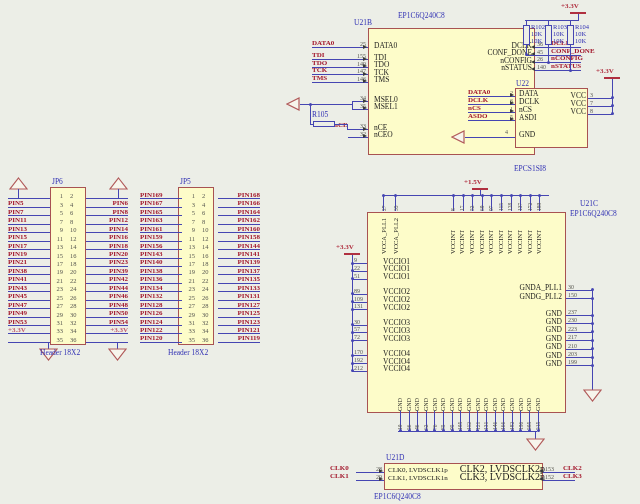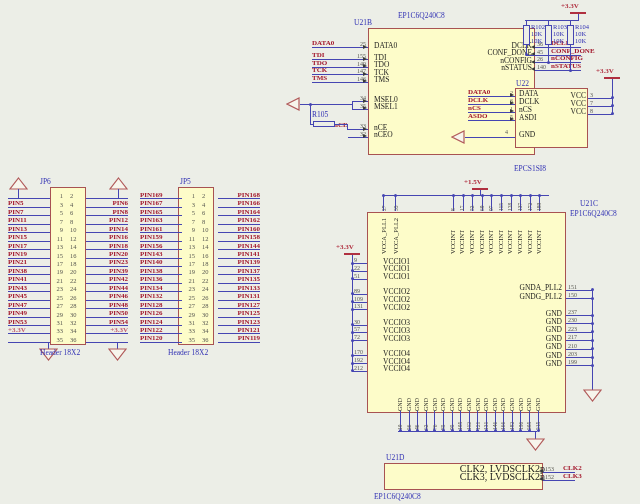--- a/index.html
+++ b/index.html
@@ -333,21 +333,21 @@
   <i class="v" style="left:612px;top:79px;height:35px"></i>
 
   <svg class="arr" style="left:9px;top:177px" width="19" height="13">
       <polygon points="9.5,1 18,12 1,12" fill="#f7f5ec" stroke="#b15a5a" stroke-width="1.2"></polygon>
     </svg>
   <svg class="arr" style="left:109px;top:177px" width="19" height="13">
       <polygon points="9.5,1 18,12 1,12" fill="#f7f5ec" stroke="#b15a5a" stroke-width="1.2"></polygon>
     </svg>
   <i class="v" style="left:18px;top:189px;height:10px"></i>
   <i class="v" style="left:118px;top:189px;height:10px"></i>
-  <span class="lbl des" style="left:40px;top:178px">JP6</span>
+  <span class="lbl des" style="left:52px;top:178px">JP6</span>
   <div class="box" style="left:50px;top:187px;width:36px;height:158px"></div>
   <div class="jrows" style="left:8px;top:193px" id="jp6">
 
   <div class="jrow">
         <span class="jlbl ll"></span>
         <i class="h2 wl"></i>
         <span class="ln">1</span>
         <span class="rn">2</span>
         <i class="h2 wr"></i>
         <span class="jlbl lr"></span>
@@ -778,24 +778,24 @@
       </div>
       <div class="prow">
         <span class="rnum">212</span>
         <i class="rwire"></i>
         <span class="rname">VCCIO4</span>
       </div>
     </div>
 
   <div class="rows" id="u21cR">
 
-      <div class="prow">
-        <span class="rname">GNDA_PLL2</span>
-        <i class="rwire"></i>
-        <span class="rnum">151</span>
+  <div class="prow">
+        <span class="rname">GNDA_PLL1</span>
+        <i class="rwire"></i>
+        <span class="rnum">30</span>
       </div>
       <div class="prow">
         <span class="rname">GNDG_PLL2</span>
         <i class="rwire"></i>
         <span class="rnum">150</span>
       </div>
       <div class="prow sp"></div>
       <div class="prow">
         <span class="rname">GND</span>
         <i class="rwire"></i>
@@ -910,20 +910,37 @@
     </div>
   <i class="h" style="left:398px;top:431px;width:139px"></i>
   <i class="v" style="left:535px;top:431px;height:8px"></i>
   <svg class="arr" style="left:526px;top:438px" width="19" height="13">
       <polygon points="1,1 18,1 9.5,12" fill="#f7f5ec" stroke="#b15a5a" stroke-width="1.2"></polygon>
     </svg>
 
   <span class="lbl des" style="left:386px;top:454px">U21D</span>
   <div class="box" style="left:384px;top:463px;width:159px;height:27px"></div>
   <span class="lbl des" style="left:374px;top:493px">EP1C6Q240C8</span>
+  <div class="rows" id="u21dL">
+
+  <div class="prow">
+        <span class="rnet">CLK0</span>
+        <span class="rnum">28</span>
+        <i class="rwire"></i>
+        <i class="ch"></i>
+        <span class="rname">CLK0, LVDSCLK1p</span>
+      </div>
+      <div class="prow">
+        <span class="rnet">CLK1</span>
+        <span class="rnum">29</span>
+        <i class="rwire"></i>
+        <i class="ch"></i>
+        <span class="rname">CLK1, LVDSCLK1n</span>
+      </div>
+    </div>
   <div class="rows" id="u21dR">
 
   <div class="prow">
         <span class="rname">CLK2, LVDSCLK2p</span>
         <i class="rwire"></i>
         <i class="ch"></i>
         <span class="rnum">153</span>
         <span class="rnet">CLK2</span>
       </div>
       <div class="prow">

